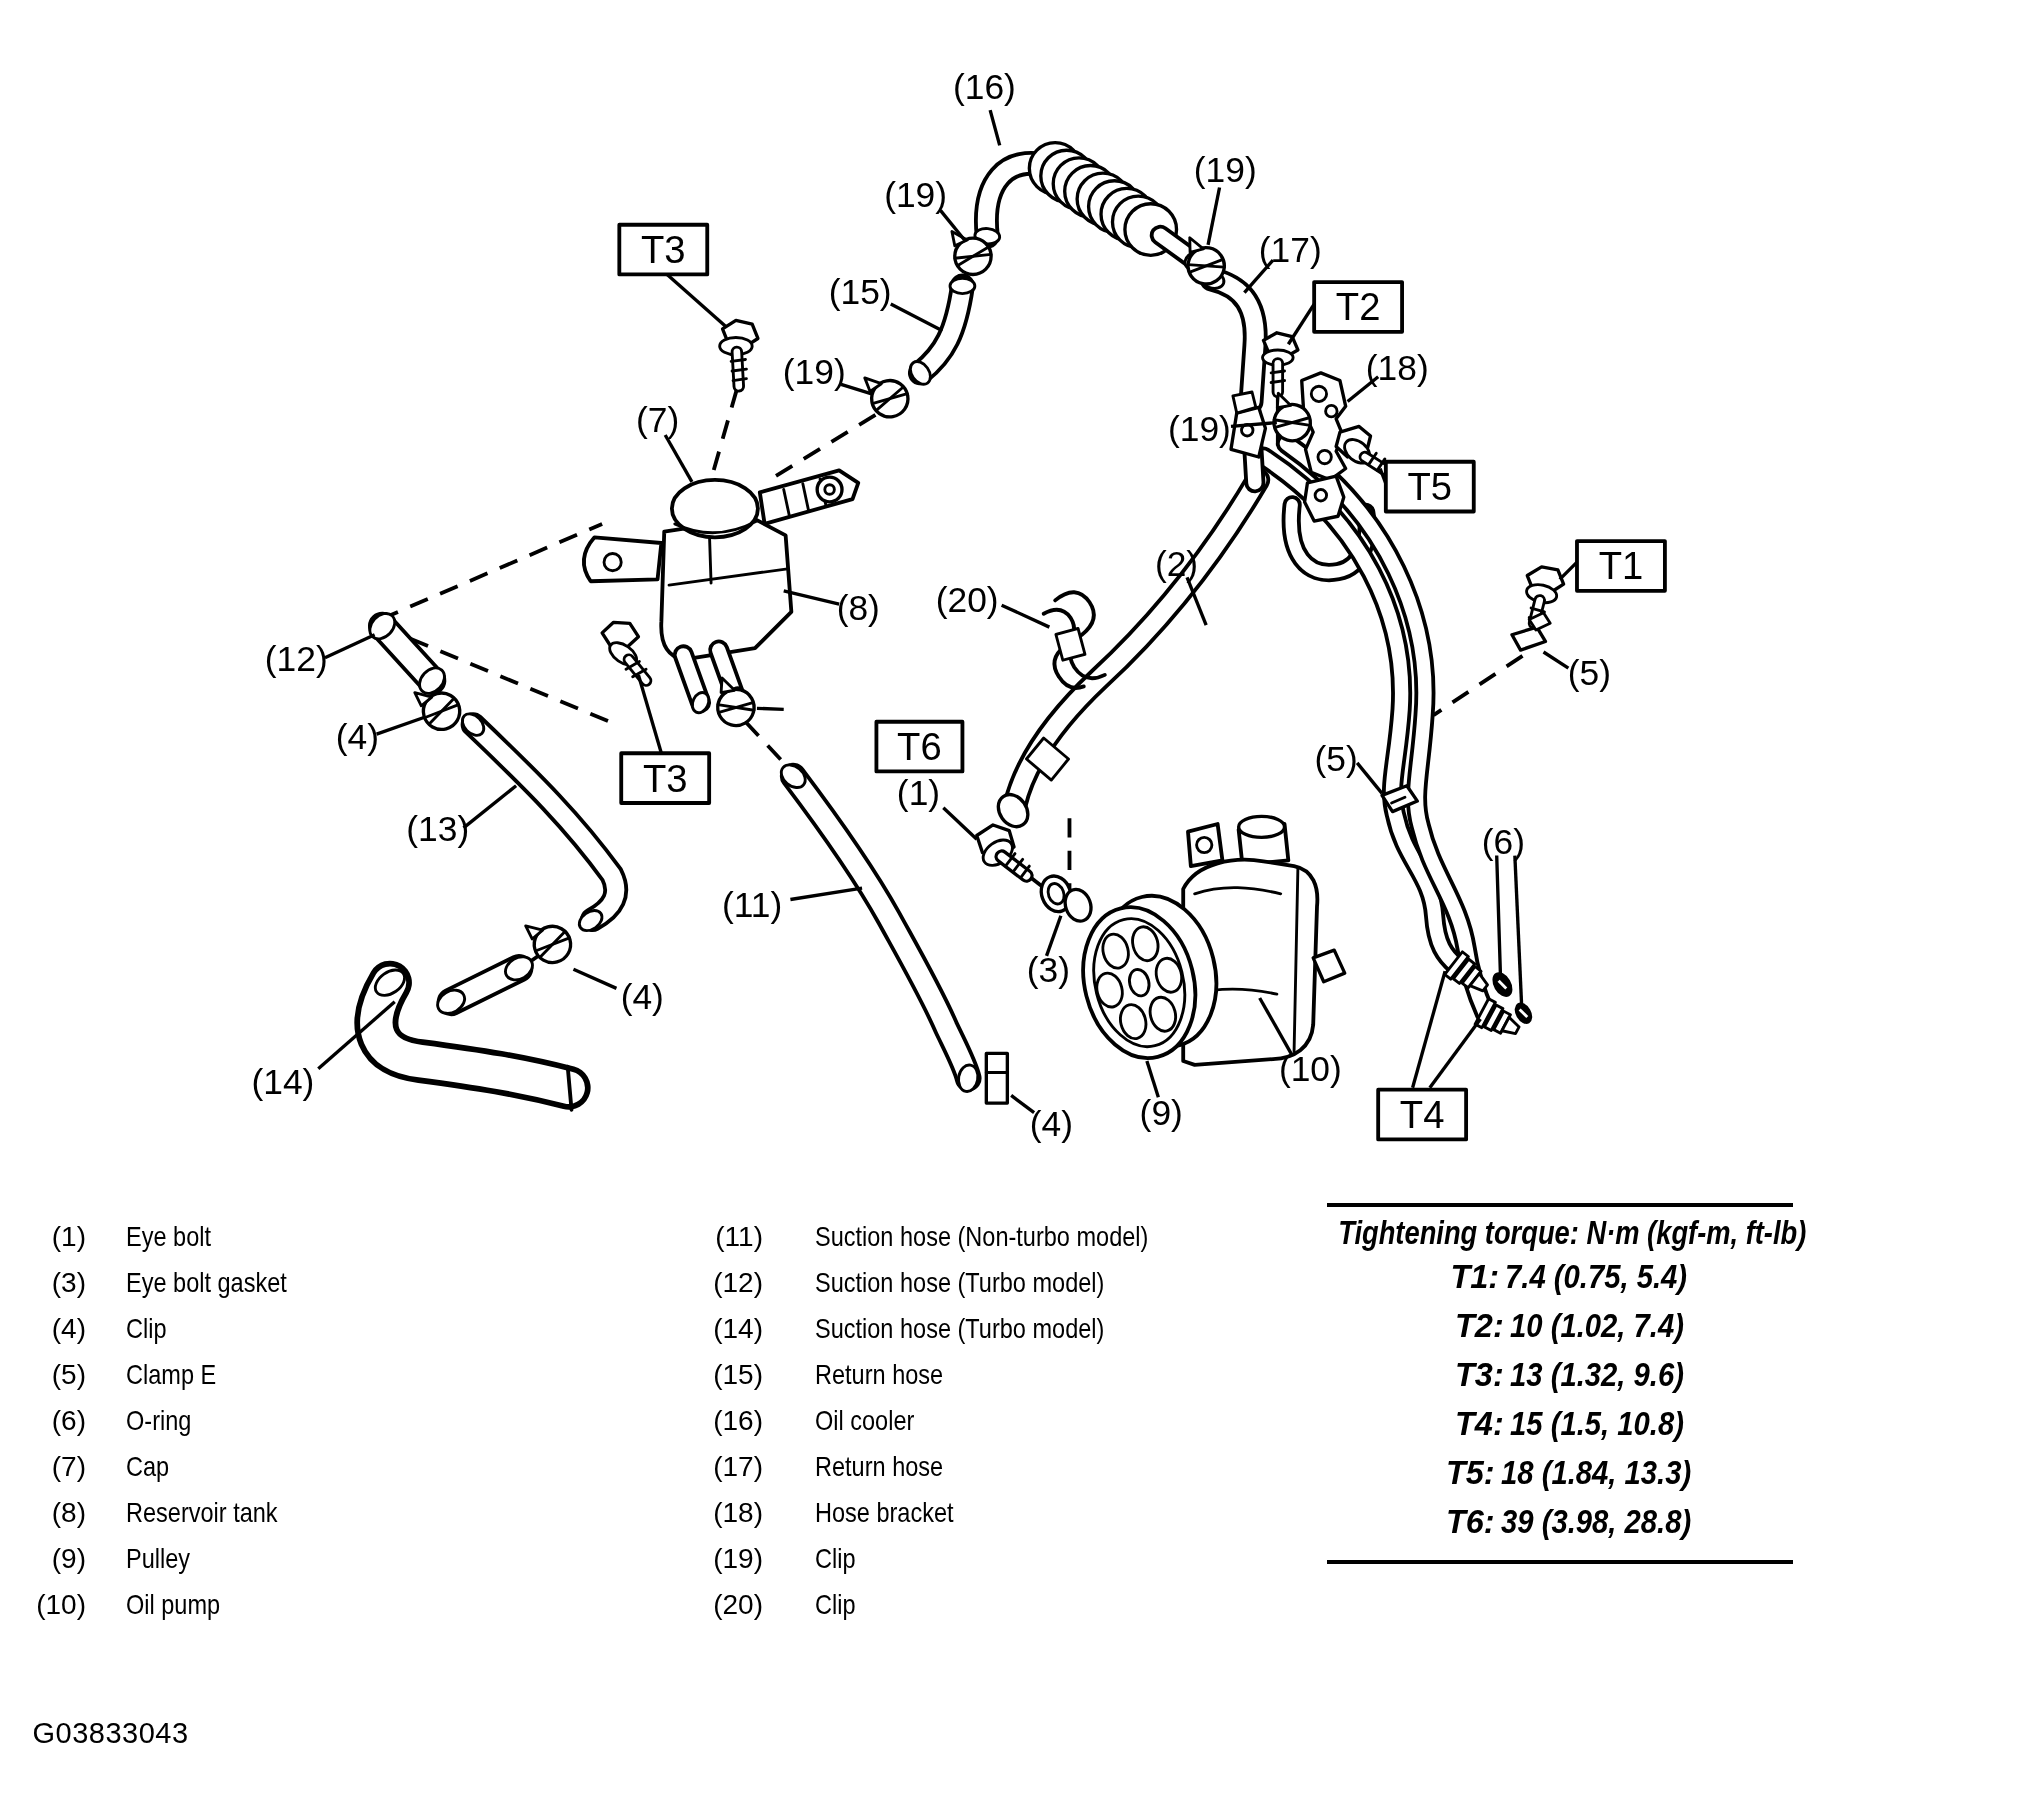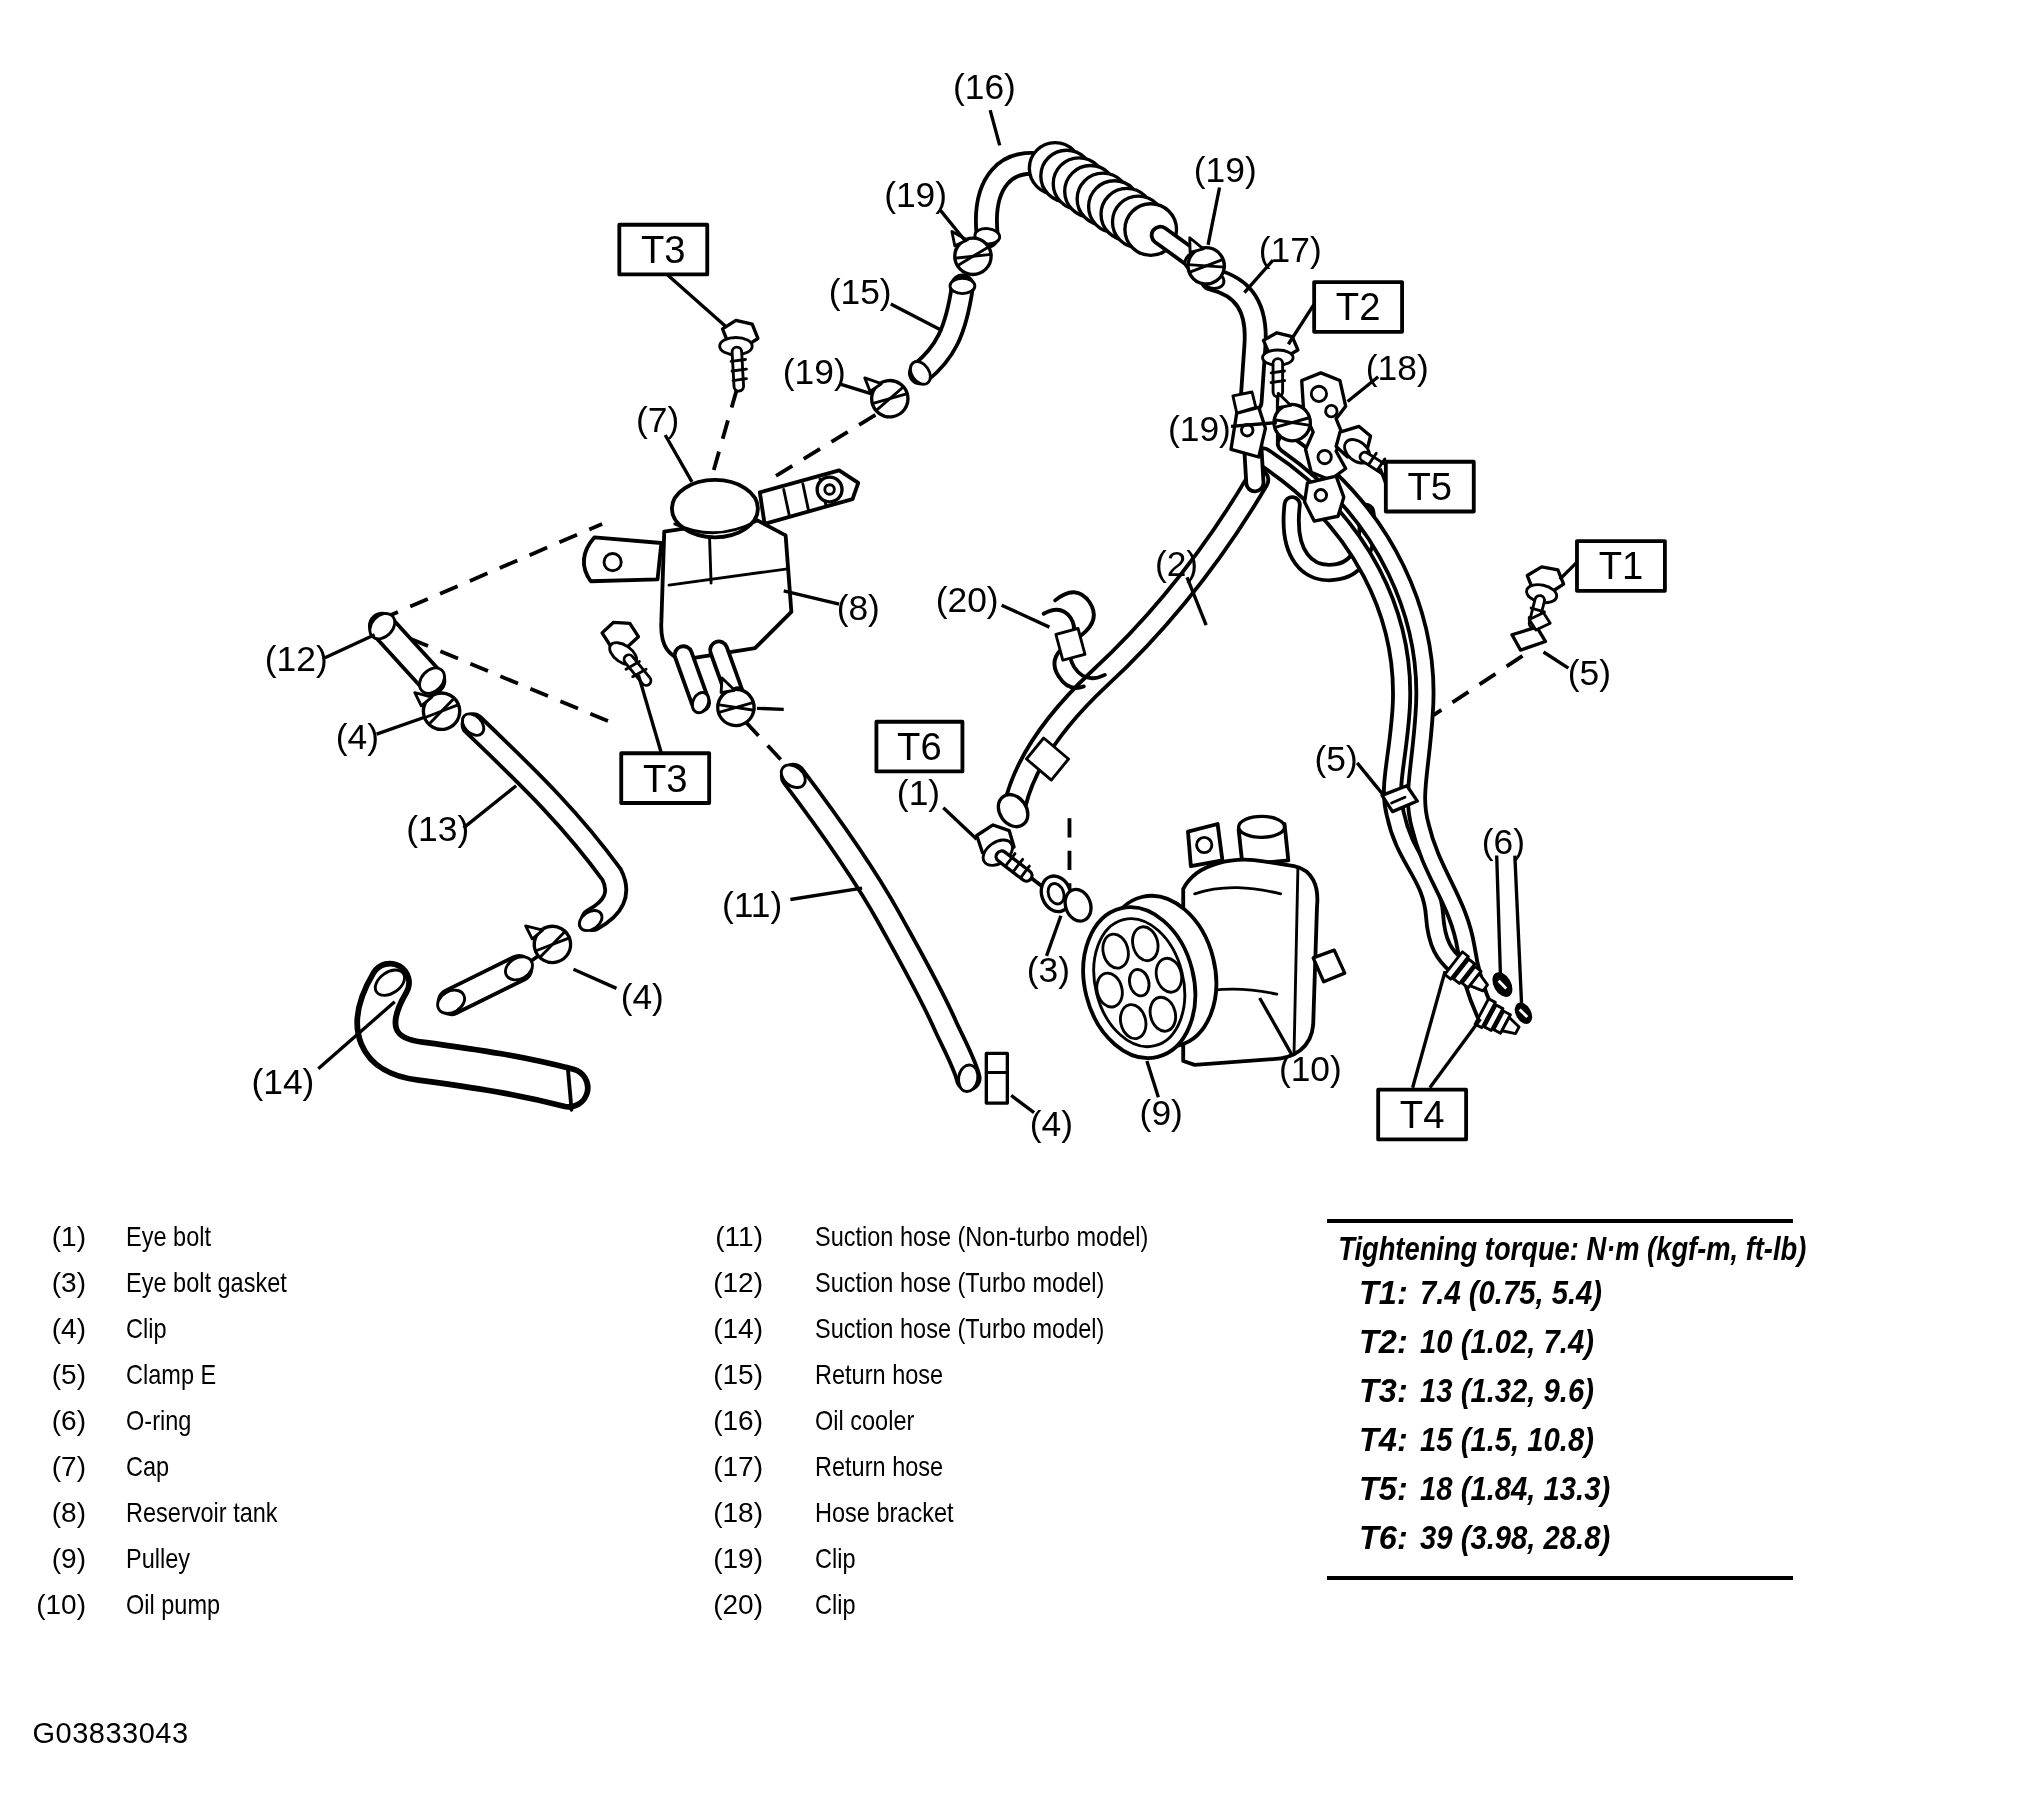--- a/index.html
+++ b/index.html
@@ -20,24 +20,24 @@
   .legend-row{height:46px;line-height:46px;white-space:nowrap;}
   .legend-row .num{display:inline-block;text-align:right;}
   .col1 .num{width:54px;}
   .col2 .num{width:65px;}
   .legend-row .lbl{display:inline-block;transform:scaleX(.84);transform-origin:0 50%;}
   .col1 .lbl{margin-left:40px;}
   .col2 .lbl{margin-left:52px;}
   
   .torque{position:absolute;left:1327px;top:1203px;width:466px;
           border-top:4.8px solid #000;border-bottom:4.8px solid #000;
-          font-style:italic;font-weight:bold;padding:5.7px 0 13.4px 0;margin-top:16px;}
+          font-style:italic;font-weight:bold;padding:5.7px 0 13.4px 0;}
   .torque .title{font-size:32.5px;line-height:40px;padding-left:13.4px;white-space:nowrap;
                  display:inline-block;transform:scaleX(.84);transform-origin:0 50%;}
-  .trow{line-height:49px;font-size:32.5px;margin-left:32px;white-space:nowrap;}
+  .trow{line-height:49px;font-size:32.5px;margin-left:32px;white-space:nowrap;text-align:center;}
   .trow .tl{display:inline-block;width:61px;}
   .trow .tv{display:inline-block;transform:scaleX(.9);transform-origin:0 50%;}
   .figid{position:absolute;left:32.5px;top:1717px;font-size:29px;font-weight:normal;letter-spacing:0.5px;}
 </style>
 </head>
 <body>
 
 <div class="page">
 
 <svg width="2030" height="1195" viewBox="0 0 2124 1250">

